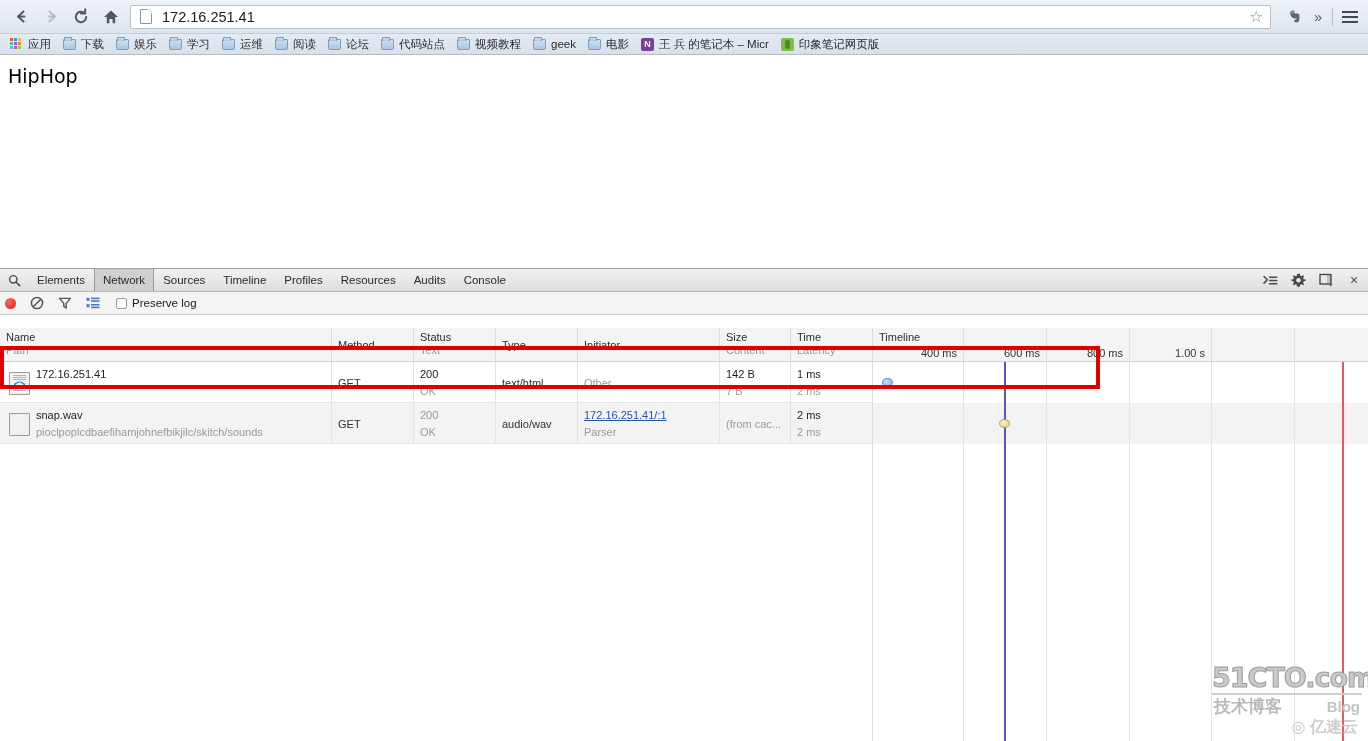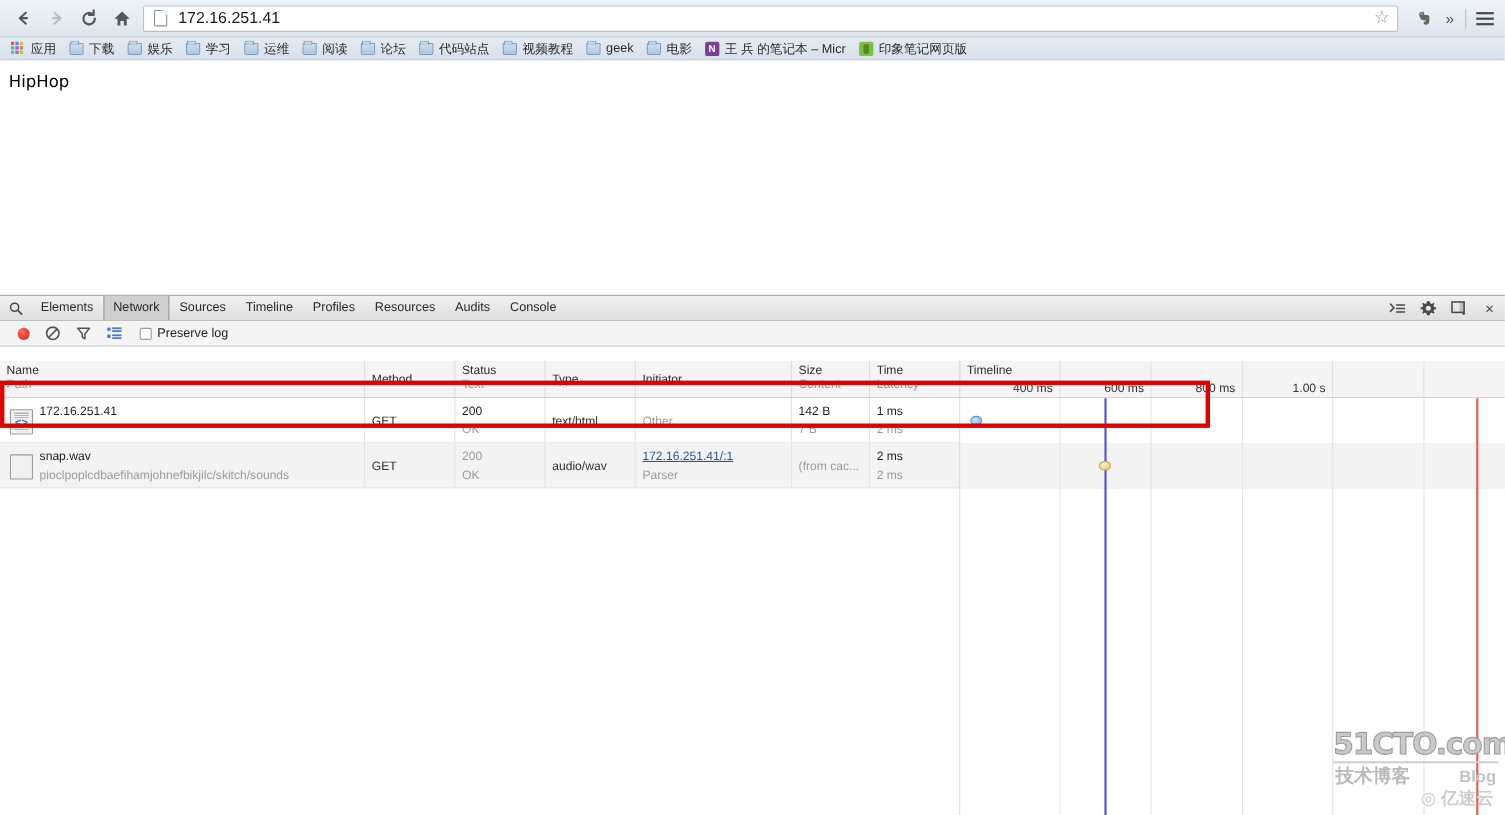--- a/index.html
+++ b/index.html
@@ -155,21 +155,21 @@
     width:5px; height:9px; background:#4f8a22; border-radius:2px;
   }
 
   
   #page-body {
     height: 200px;
     background: #fff;
     padding: 10px 8px;
   }
   #hiphop {
-    font-size: 15px;
+    font-size: 19px;
     color: #000;
     font-family: "DejaVu Sans", sans-serif;
   }
 
   
   #devtools {
     position: absolute;
     left: 0; top: 268px;
     width: 1368px; height: 473px;
     background: #fff;
@@ -210,21 +210,21 @@
     color: #4a4a4a;
   }
   .dt-ico { display:flex; align-items:center; justify-content:center; width:16px; height:16px; }
 
   #dt-toolbar {
     height: 23px;
     background: #f4f4f4;
     border-bottom: 1px solid #c9c9c9;
     display: flex;
     align-items: center;
-    padding-left: 16px;
+    padding-left: 5px;
     gap: 14px;
   }
   #record-dot {
     width: 11px; height: 11px; border-radius: 50%;
     background: radial-gradient(circle at 35% 30%, #ff6a5a, #d3201a);
   }
   .tb-icon { color:#555; display:flex; align-items:center; }
   #preserve-log {
     display:flex; align-items:center; gap:5px;
     font-size: 11.5px; color:#222;

